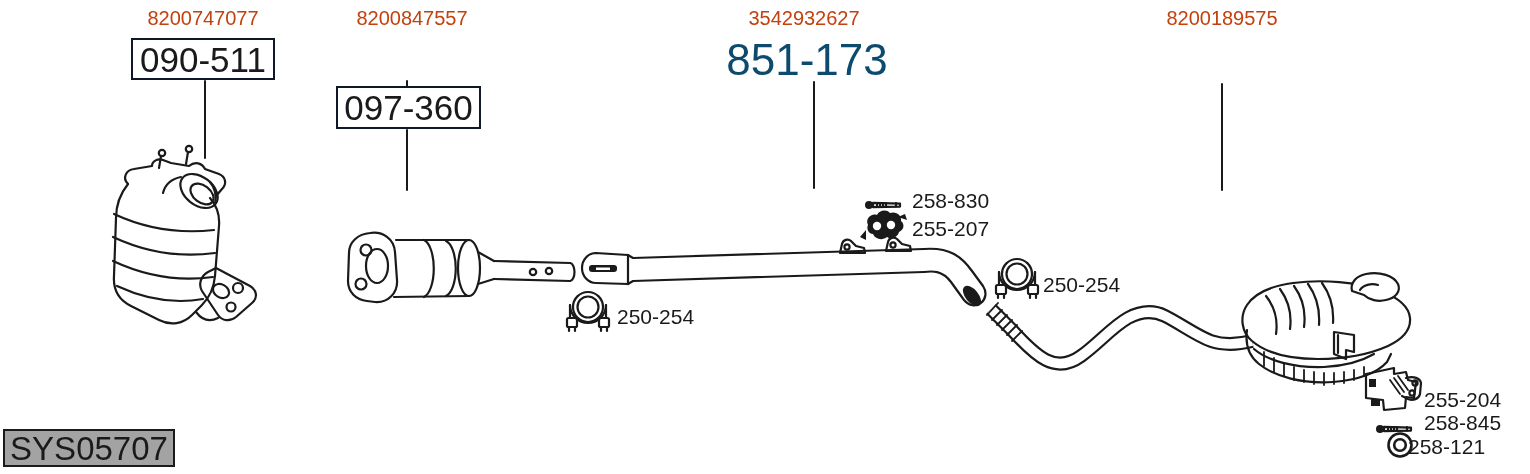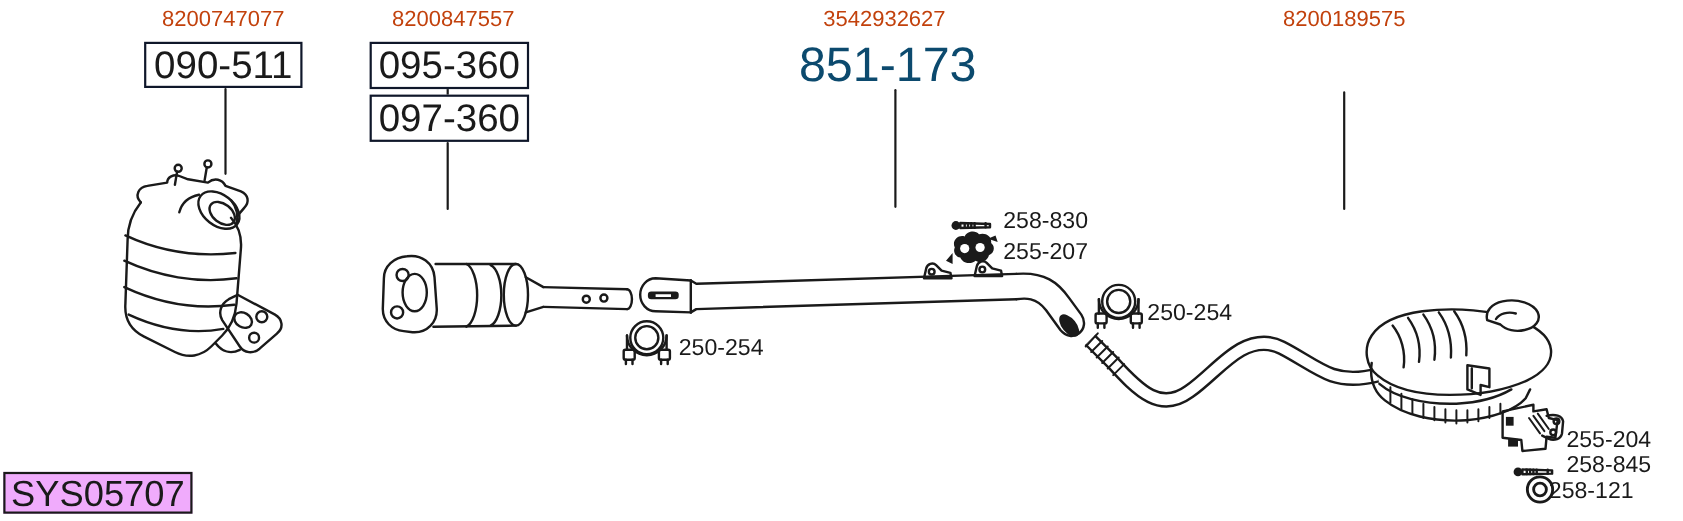--- a/index.html
+++ b/index.html
@@ -20,21 +20,21 @@
   }
   .big-code{
     position:absolute;font-size:44px;line-height:1;white-space:nowrap;
     transform:translateX(-50%);color:#0c4a6e;
   }
   .fit-label{
     position:absolute;font-size:21px;line-height:1;white-space:nowrap;color:#1a1a1a;text-align:right;
   }
   .sys-box{
     position:absolute;left:3px;top:429px;width:172px;height:38px;
-    border:2px solid #1a1a1a;background:#f0abfc;box-sizing:border-box;
+    border:2px solid #1a1a1a;background:#a3a3a3;box-sizing:border-box;
     display:flex;align-items:center;justify-content:center;
     font-size:33px;line-height:1;white-space:nowrap;color:#1a1a1a;
   }
 </style>
 </head>
 <body>
 
 <div class="stage">
 
   <svg class="art" width="1530" height="474" viewBox="0 0 1530 474">
@@ -166,21 +166,20 @@
       </g>
     </g>
   </svg>
 
   <div class="ref" style="left:203px;top:8px">8200747077</div>
   <div class="ref" style="left:412px;top:8px">8200847557</div>
   <div class="ref" style="left:804px;top:8px">3542932627</div>
   <div class="ref" style="left:1222px;top:8px">8200189575</div>
 
   <div class="code-box" style="left:131px;top:38px;width:144px;height:42px">090-511</div>
-  <div class="code-box" style="left:336px;top:38px;width:145px;height:43px">095-360</div>
   <div class="code-box" style="left:336px;top:86px;width:145px;height:43px">097-360</div>
 
   <div class="big-code" style="left:807px;top:38px">851-173</div>
 
   <div class="fit-label" style="left:912px;top:190px">258-830</div>
   <div class="fit-label" style="left:912px;top:218px">255-207</div>
   <div class="fit-label" style="left:617px;top:306px">250-254</div>
   <div class="fit-label" style="left:1043px;top:274px">250-254</div>
   <div class="fit-label" style="left:1424px;top:389px">255-204</div>
   <div class="fit-label" style="left:1424px;top:412px">258-845</div>

